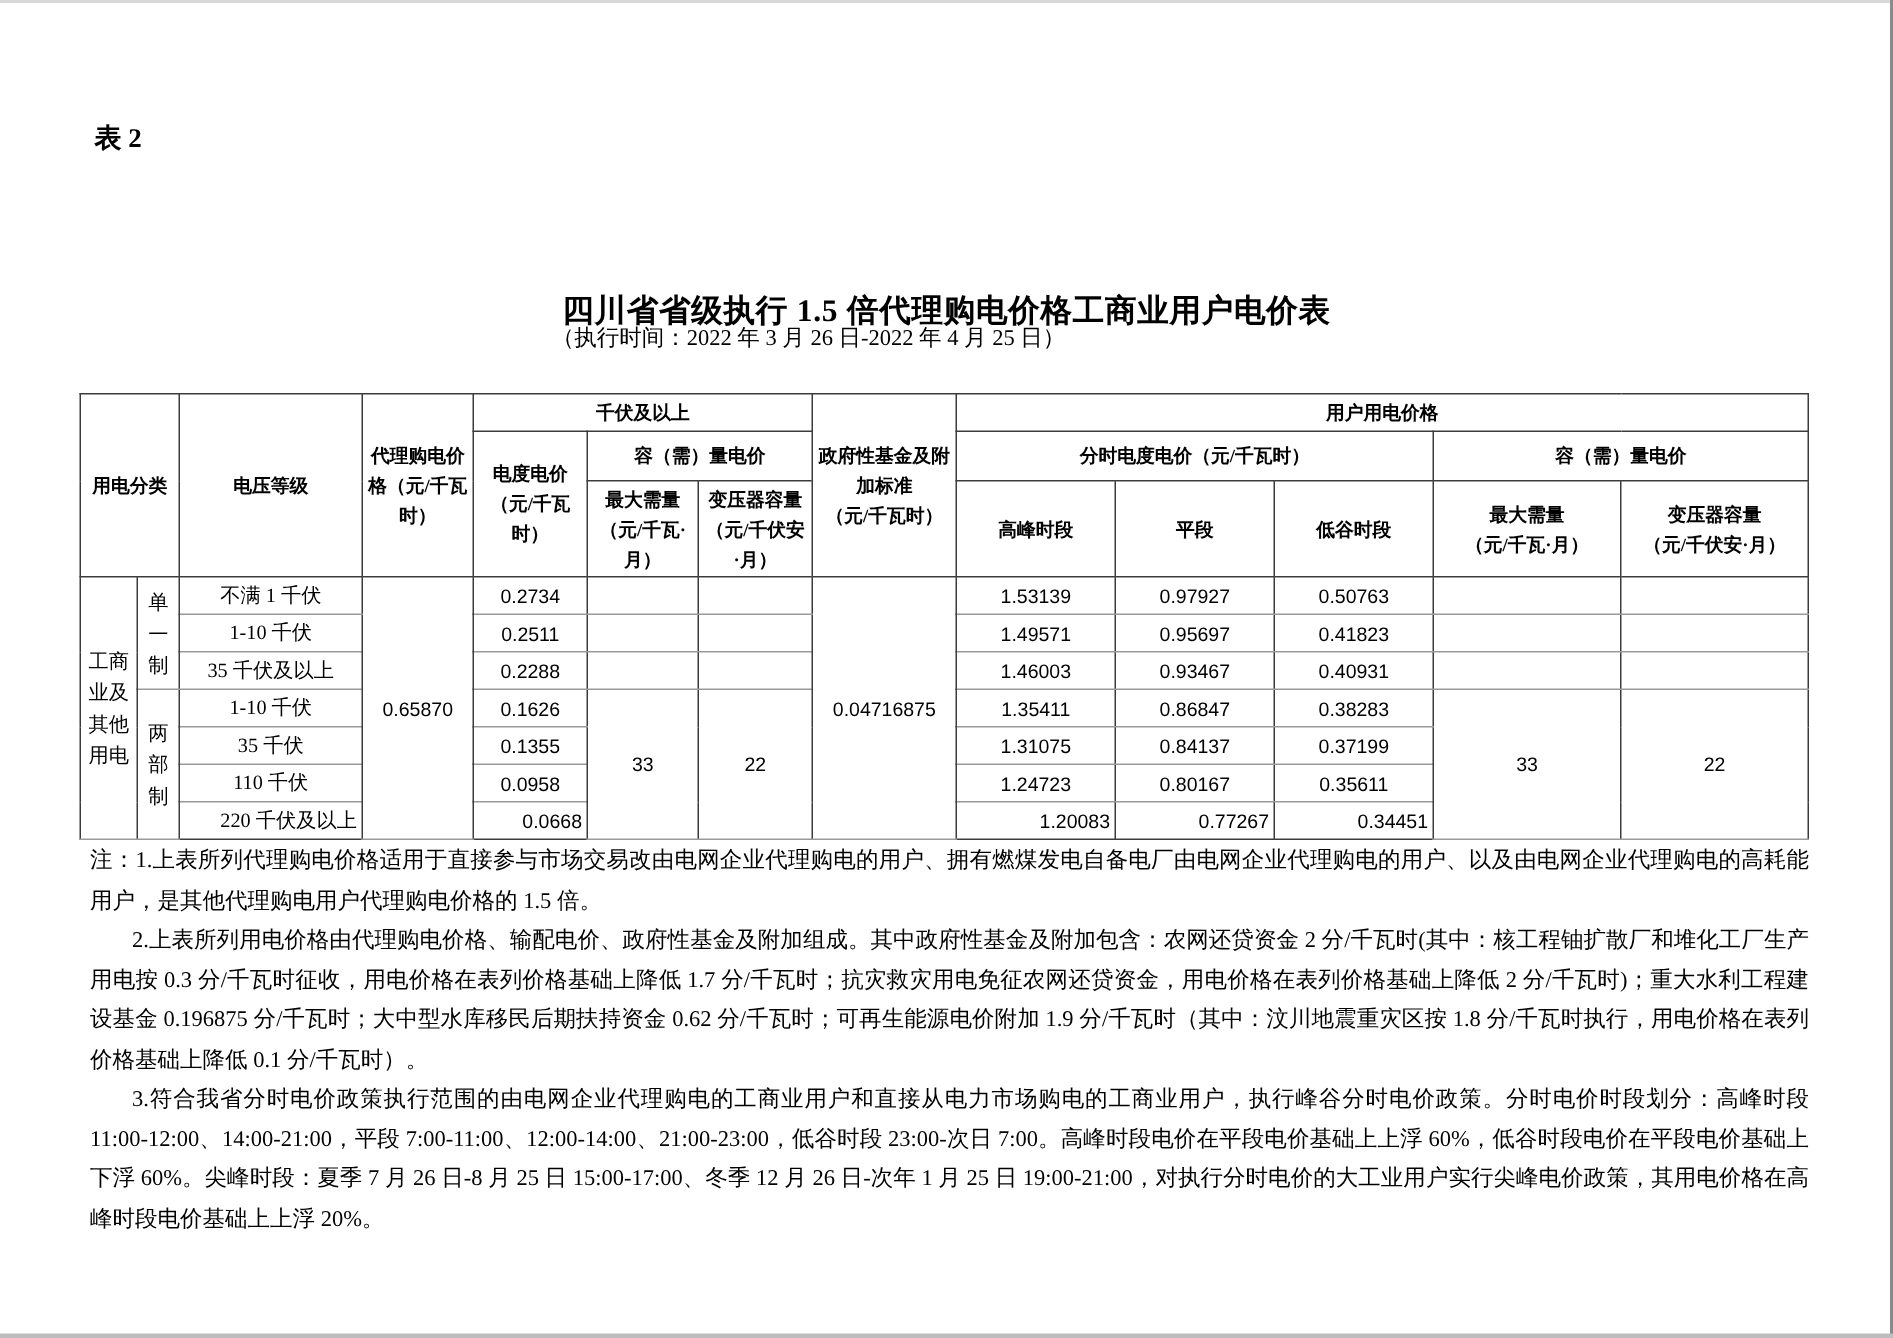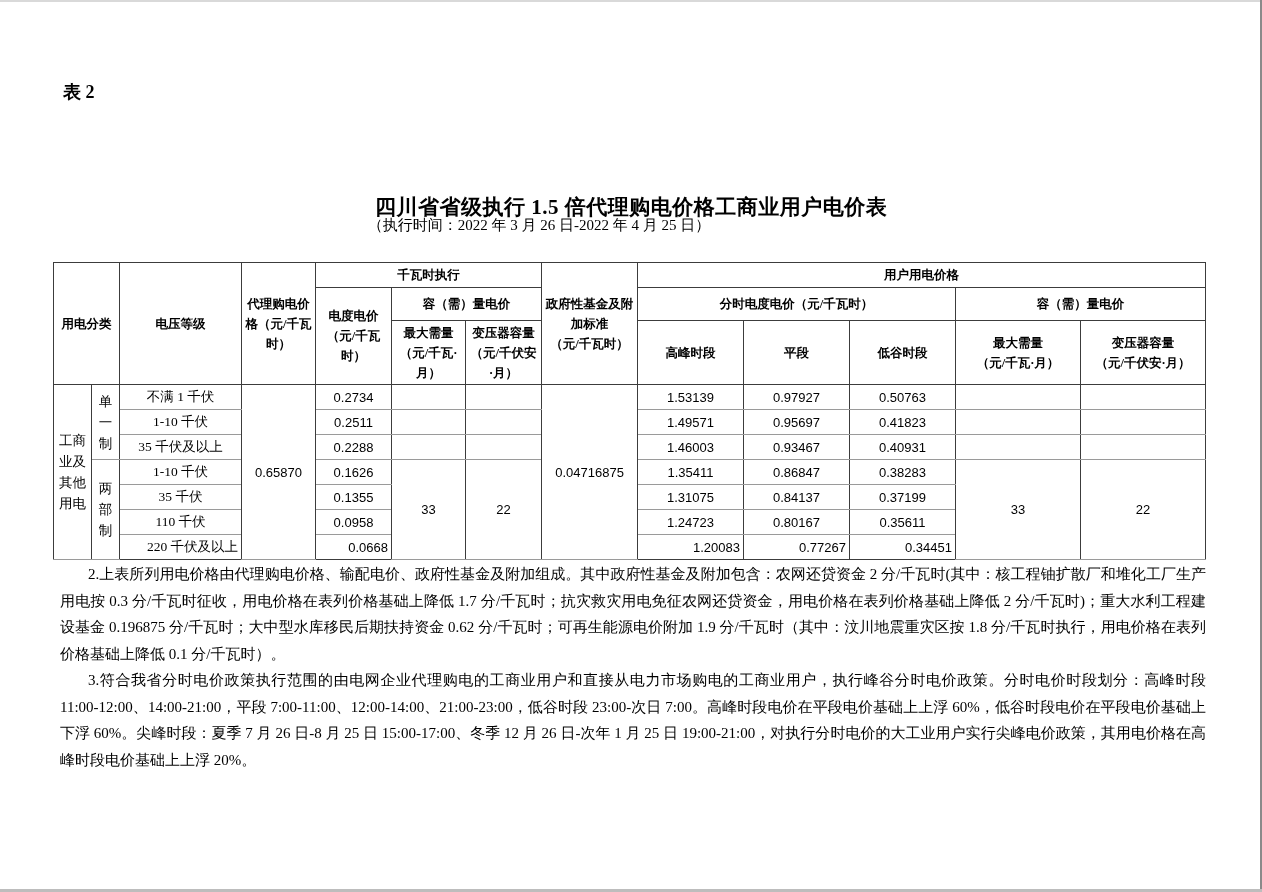--- a/index.html
+++ b/index.html
@@ -89,21 +89,21 @@
       <col style="width:106px">
       <col style="width:106px">
       <col style="width:125px">
       <col style="width:125px">
   </colgroup>
   <thead>
     <tr class="h1">
       <th colspan="2" rowspan="3">用电分类</th>
       <th rowspan="3">电压等级</th>
       <th rowspan="3">代理购电价格（元/千瓦时）</th>
-      <th colspan="3">千瓦时执行</th>
+      <th colspan="3">千伏及以上</th>
       <th rowspan="3">
         <div>政府性基金及附加标准</div>
         <div>（元/千瓦时）</div>
       </th>
       <th colspan="5">用户用电价格</th>
     </tr>
     <tr class="h2">
       <th rowspan="2">
         <div>电度电价</div>
         <div>（元/千瓦时）</div>
@@ -202,15 +202,16 @@
       <td>220 千伏及以上</td>
       <td class="num">0.0668</td>
       <td class="num">1.20083</td>
       <td class="num">0.77267</td>
       <td class="num">0.34451</td>
     </tr>
   </tbody>
 </table>
 
 <div class="notes">
+  <p>注：1.上表所列代理购电价格适用于直接参与市场交易改由电网企业代理购电的用户、拥有燃煤发电自备电厂由电网企业代理购电的用户、以及由电网企业代理购电的高耗能用户，是其他代理购电用户代理购电价格的 1.5 倍。</p>
   <p class="indent">2.上表所列用电价格由代理购电价格、输配电价、政府性基金及附加组成。其中政府性基金及附加包含：农网还贷资金 2 分/千瓦时(其中：核工程铀扩散厂和堆化工厂生产用电按 0.3 分/千瓦时征收，用电价格在表列价格基础上降低 1.7 分/千瓦时；抗灾救灾用电免征农网还贷资金，用电价格在表列价格基础上降低 2 分/千瓦时)；重大水利工程建设基金 0.196875 分/千瓦时；大中型水库移民后期扶持资金 0.62 分/千瓦时；可再生能源电价附加 1.9 分/千瓦时（其中：汶川地震重灾区按 1.8 分/千瓦时执行，用电价格在表列价格基础上降低 0.1 分/千瓦时）。</p>
   <p class="indent">3.符合我省分时电价政策执行范围的由电网企业代理购电的工商业用户和直接从电力市场购电的工商业用户，执行峰谷分时电价政策。分时电价时段划分：高峰时段 11:00-12:00、14:00-21:00，平段 7:00-11:00、12:00-14:00、21:00-23:00，低谷时段 23:00-次日 7:00。高峰时段电价在平段电价基础上上浮 60%，低谷时段电价在平段电价基础上下浮 60%。尖峰时段：夏季 7 月 26 日-8 月 25 日 15:00-17:00、冬季 12 月 26 日-次年 1 月 25 日 19:00-21:00，对执行分时电价的大工业用户实行尖峰电价政策，其用电价格在高峰时段电价基础上上浮 20%。</p>
 </div>
 
 </body></html>

